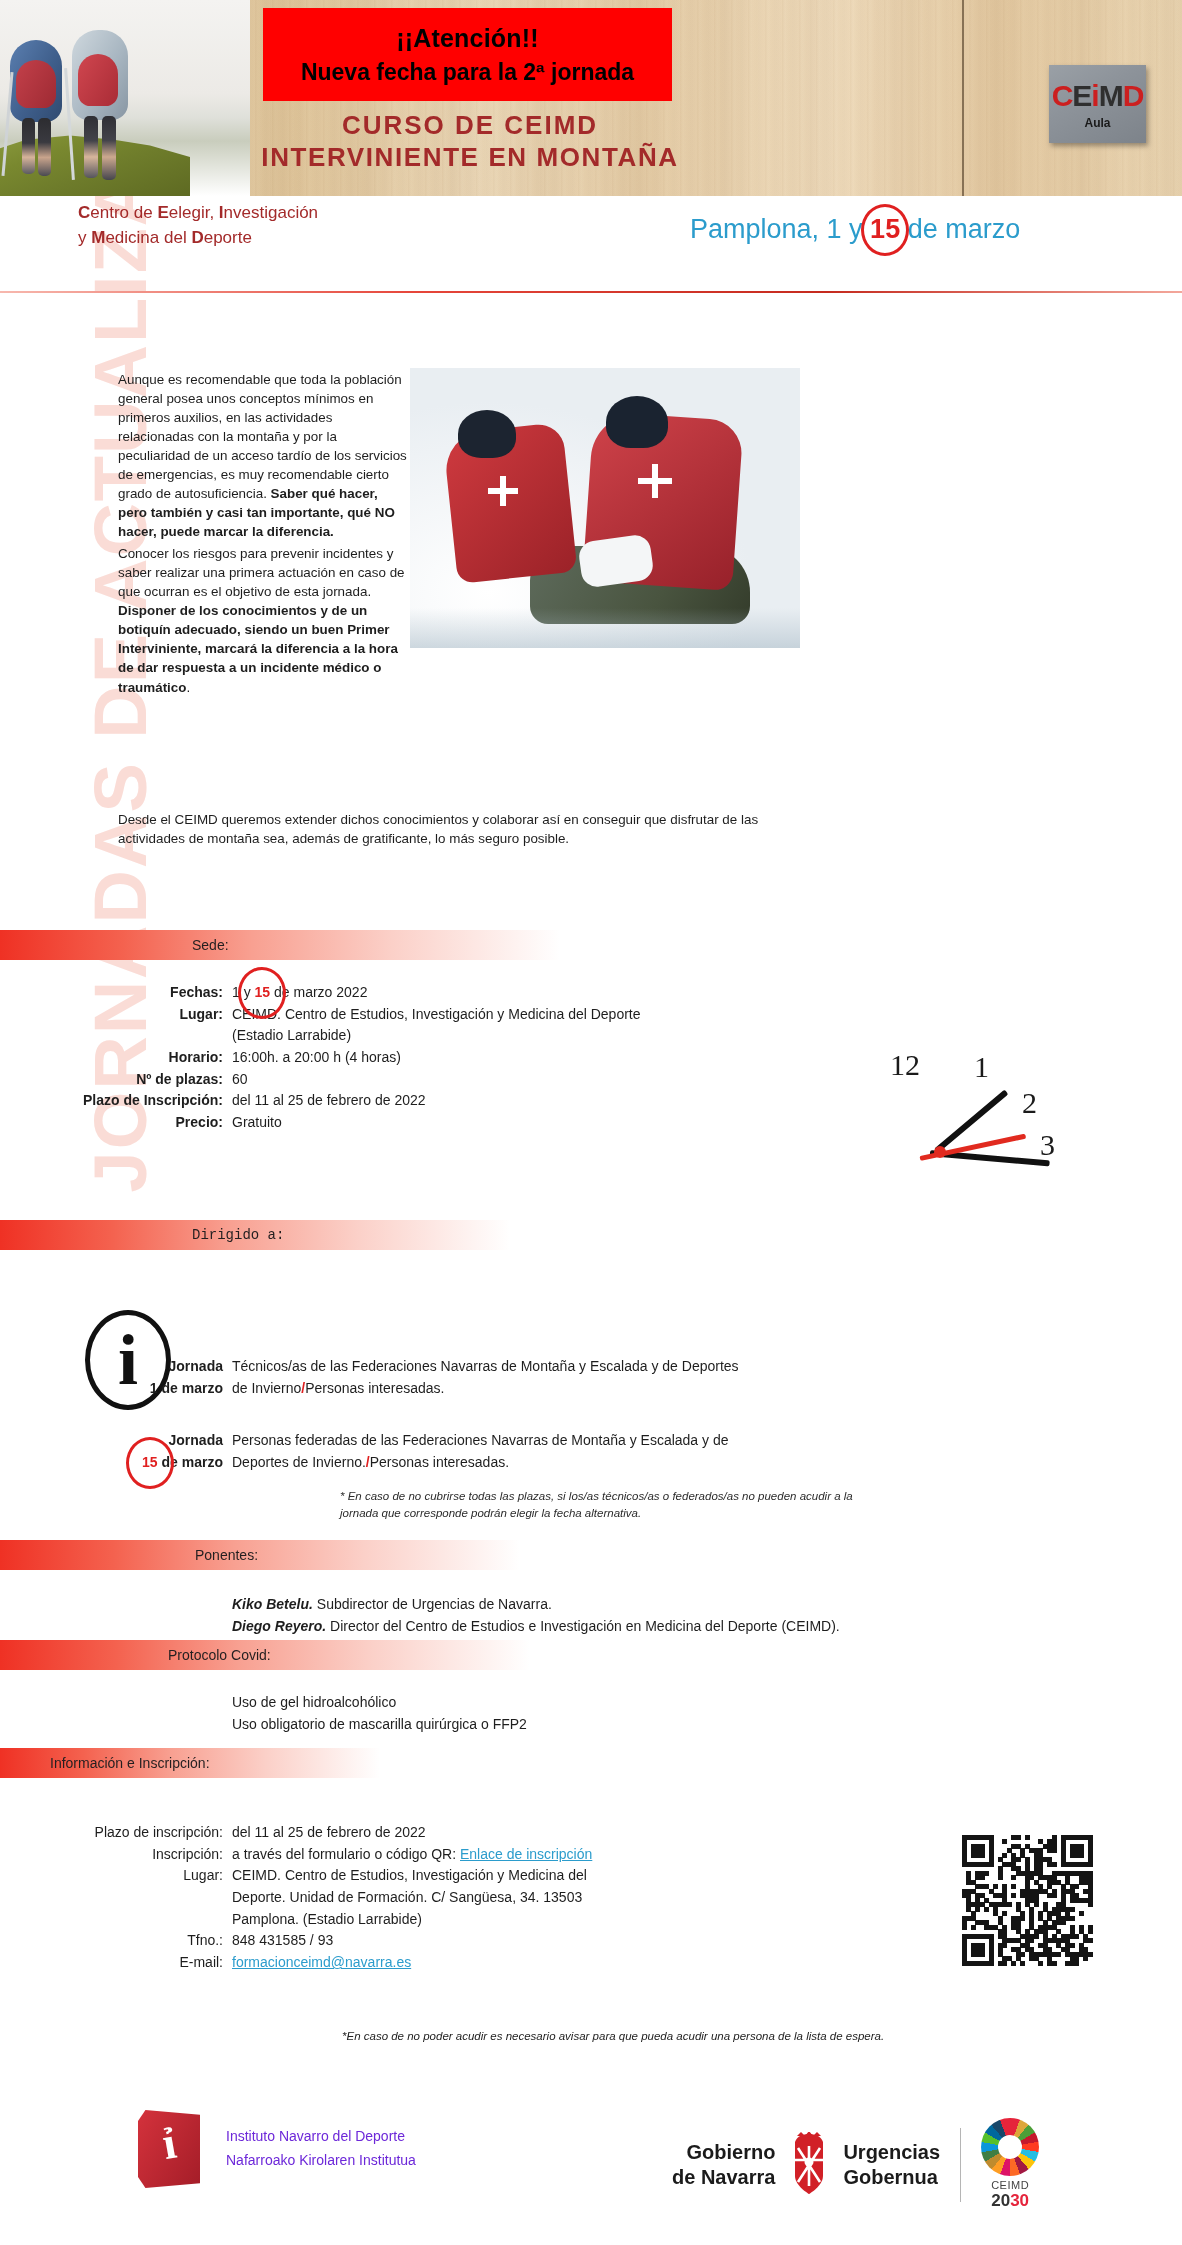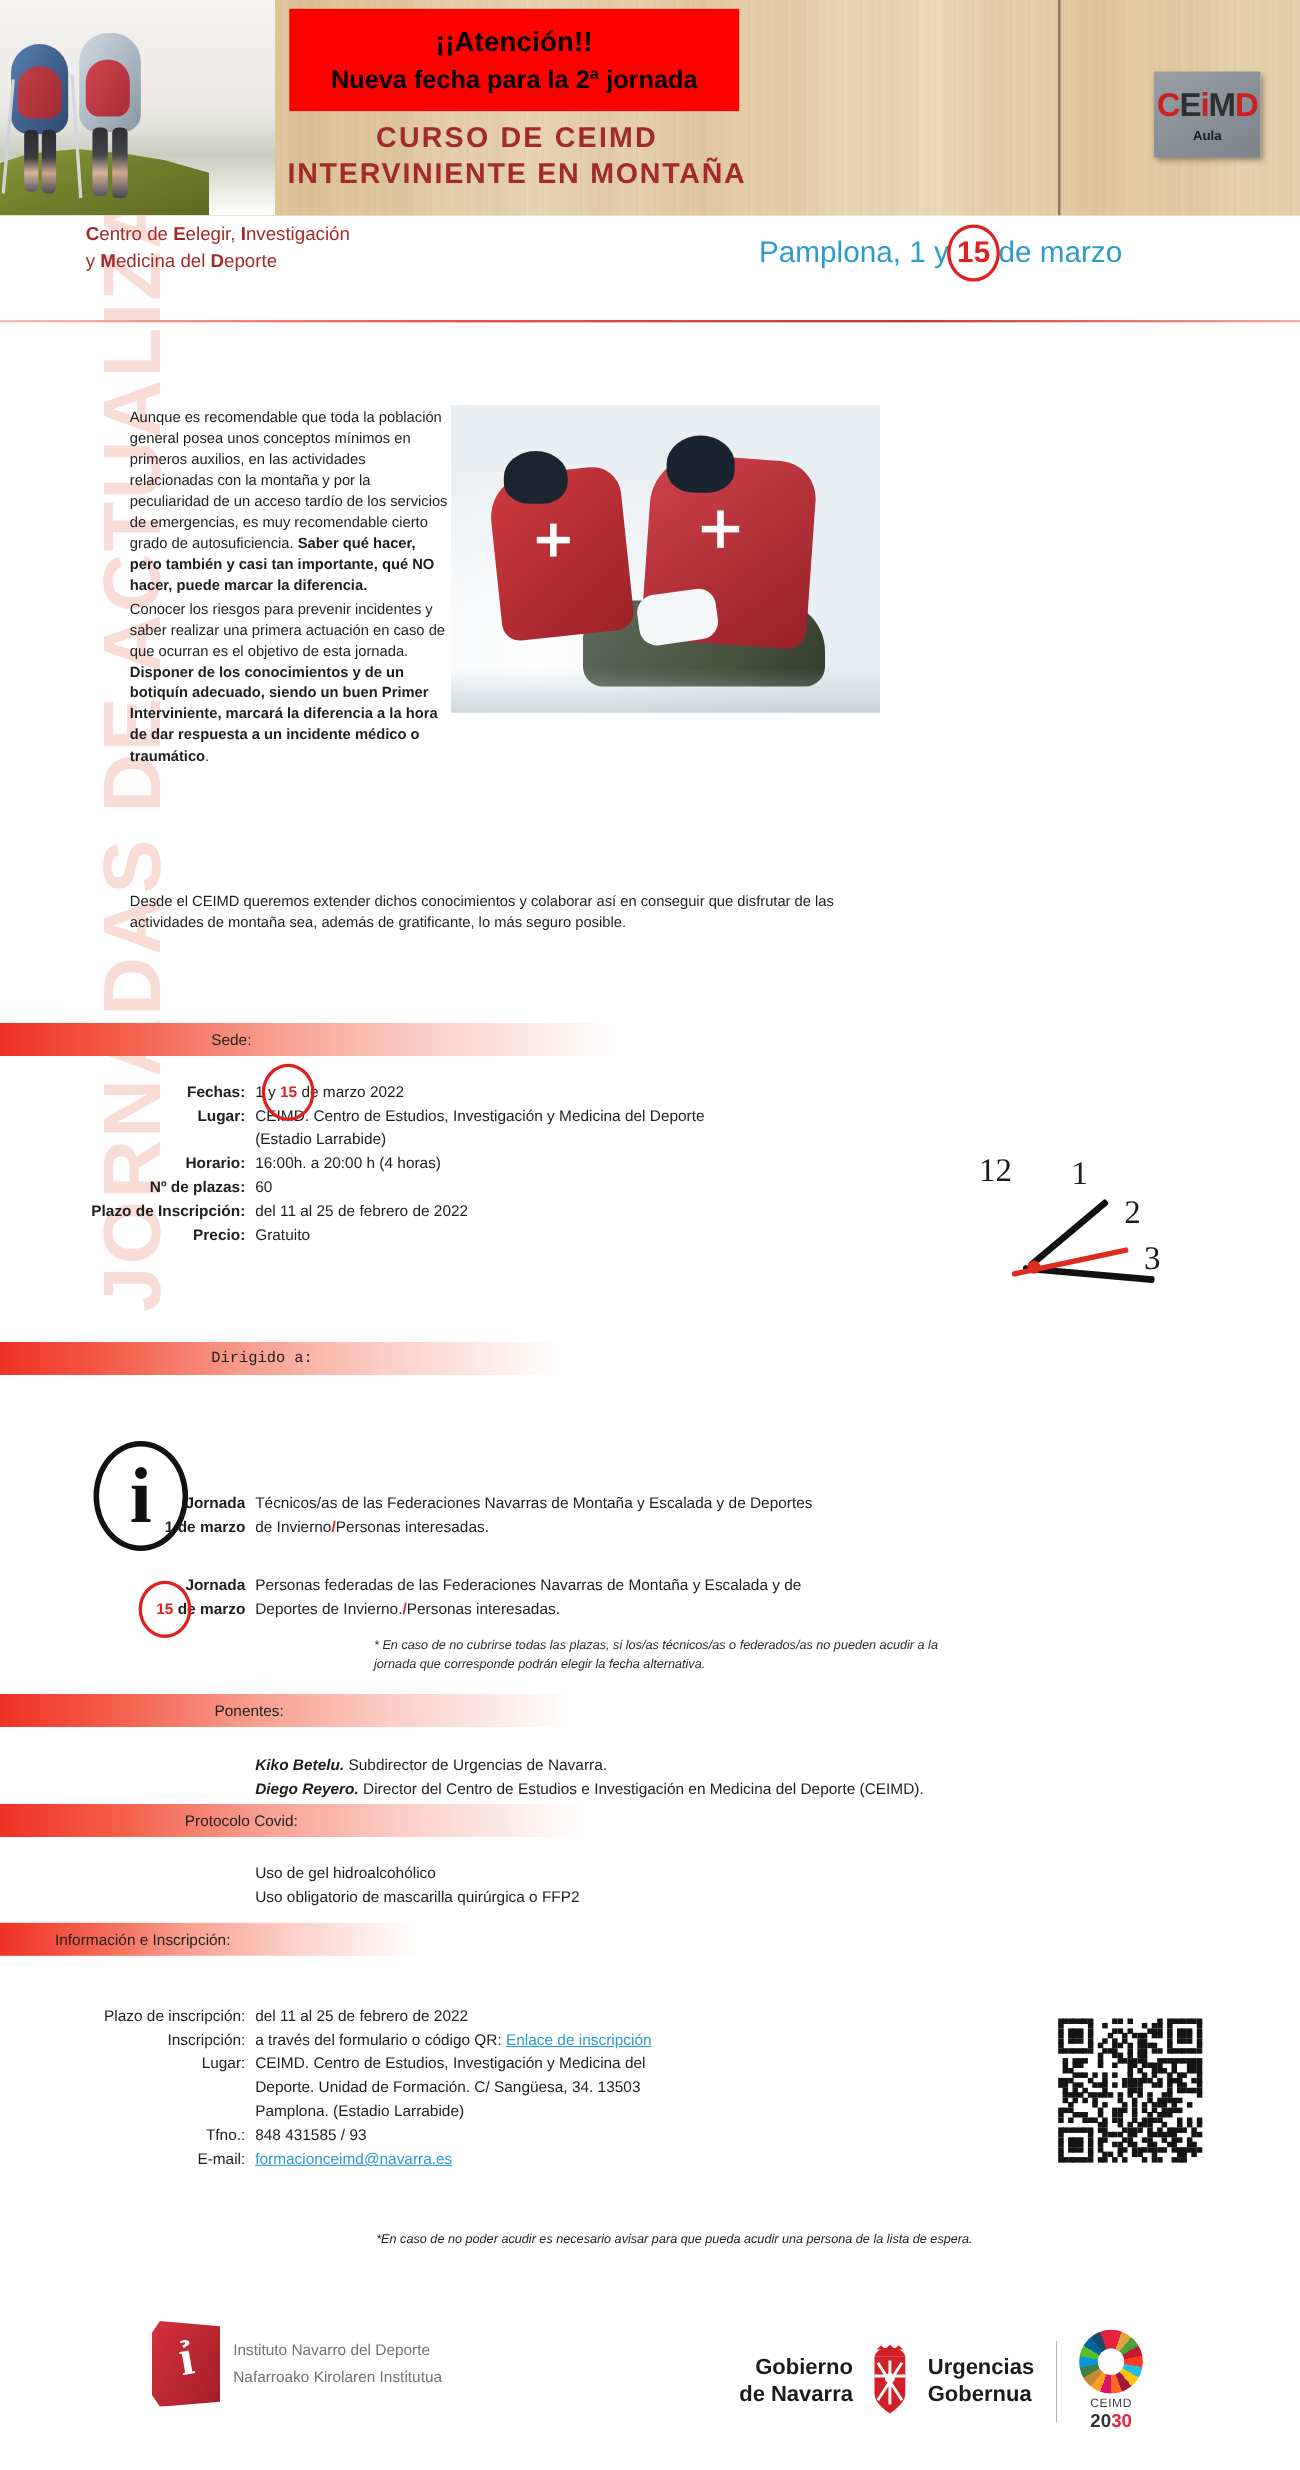--- a/index.html
+++ b/index.html
@@ -189,21 +189,21 @@
   a.link { color:#2b9ccc; text-decoration:underline; }
 
   
   .footer-note { position:absolute; left:342px; top:2030px; font-size:11.5px; font-style:italic; color:#222; }
 
   .ind-logo { position:absolute; left:138px; top:2110px; display:flex; align-items:center; gap:12px; }
   .ind-mark { width:62px; height:78px; background:linear-gradient(120deg,#d4323c,#a41d28);
      clip-path: polygon(12% 0, 100% 6%, 100% 94%, 12% 100%, 0 86%, 0 14%); position:relative; }
   .ind-mark::after { content:"ỉ"; position:absolute; left:50%; top:42%; transform:translate(-50%,-50%) rotate(-10deg);
      color:#fff; font-size:46px; font-family:"Liberation Serif", serif; font-weight:bold; }
-  .ind-text { font-size:14px; color:#737373; line-height:1.7; }
+  .ind-text { font-size:14px; color:#6d28d9; line-height:1.7;margin-left:14px; }
 
   .gov-logo { position:absolute; left:672px; top:2118px; display:flex; align-items:center; }
   .gov-txt-l { font-size:20px; font-weight:bold; color:#1b1b1b; line-height:1.25; text-align:right; }
   .gov-shield { width:48px; height:66px; margin:0 10px; position:relative; }
   .gov-txt-r { font-size:20px; font-weight:bold; color:#1b1b1b; line-height:1.25; text-align:left; }
   .gov-divider { width:1px; height:74px; background:#b5b5b5; margin:0 20px; }
   .agenda { display:flex; flex-direction:column; align-items:center; }
   .agenda-wheel { width:58px; height:58px; border-radius:50%; position:relative;
     background: conic-gradient(#e5243b 0 5.5%, #dda63a 0 11%, #4c9f38 0 16.6%, #c5192d 0 22%, #ff3a21 0 27.7%, #26bde2 0 33.3%, #fcc30b 0 38.8%, #a21942 0 44.4%, #fd6925 0 50%, #dd1367 0 55.5%, #fd9d24 0 61%, #bf8b2e 0 66.6%, #3f7e44 0 72%, #0a97d9 0 77.7%, #56c02b 0 83.3%, #00689d 0 88.8%, #19486a 0 94.4%, #e5243b 0 100%); }
   .agenda-wheel::after { content:""; position:absolute; left:50%; top:50%; transform:translate(-50%,-50%);

